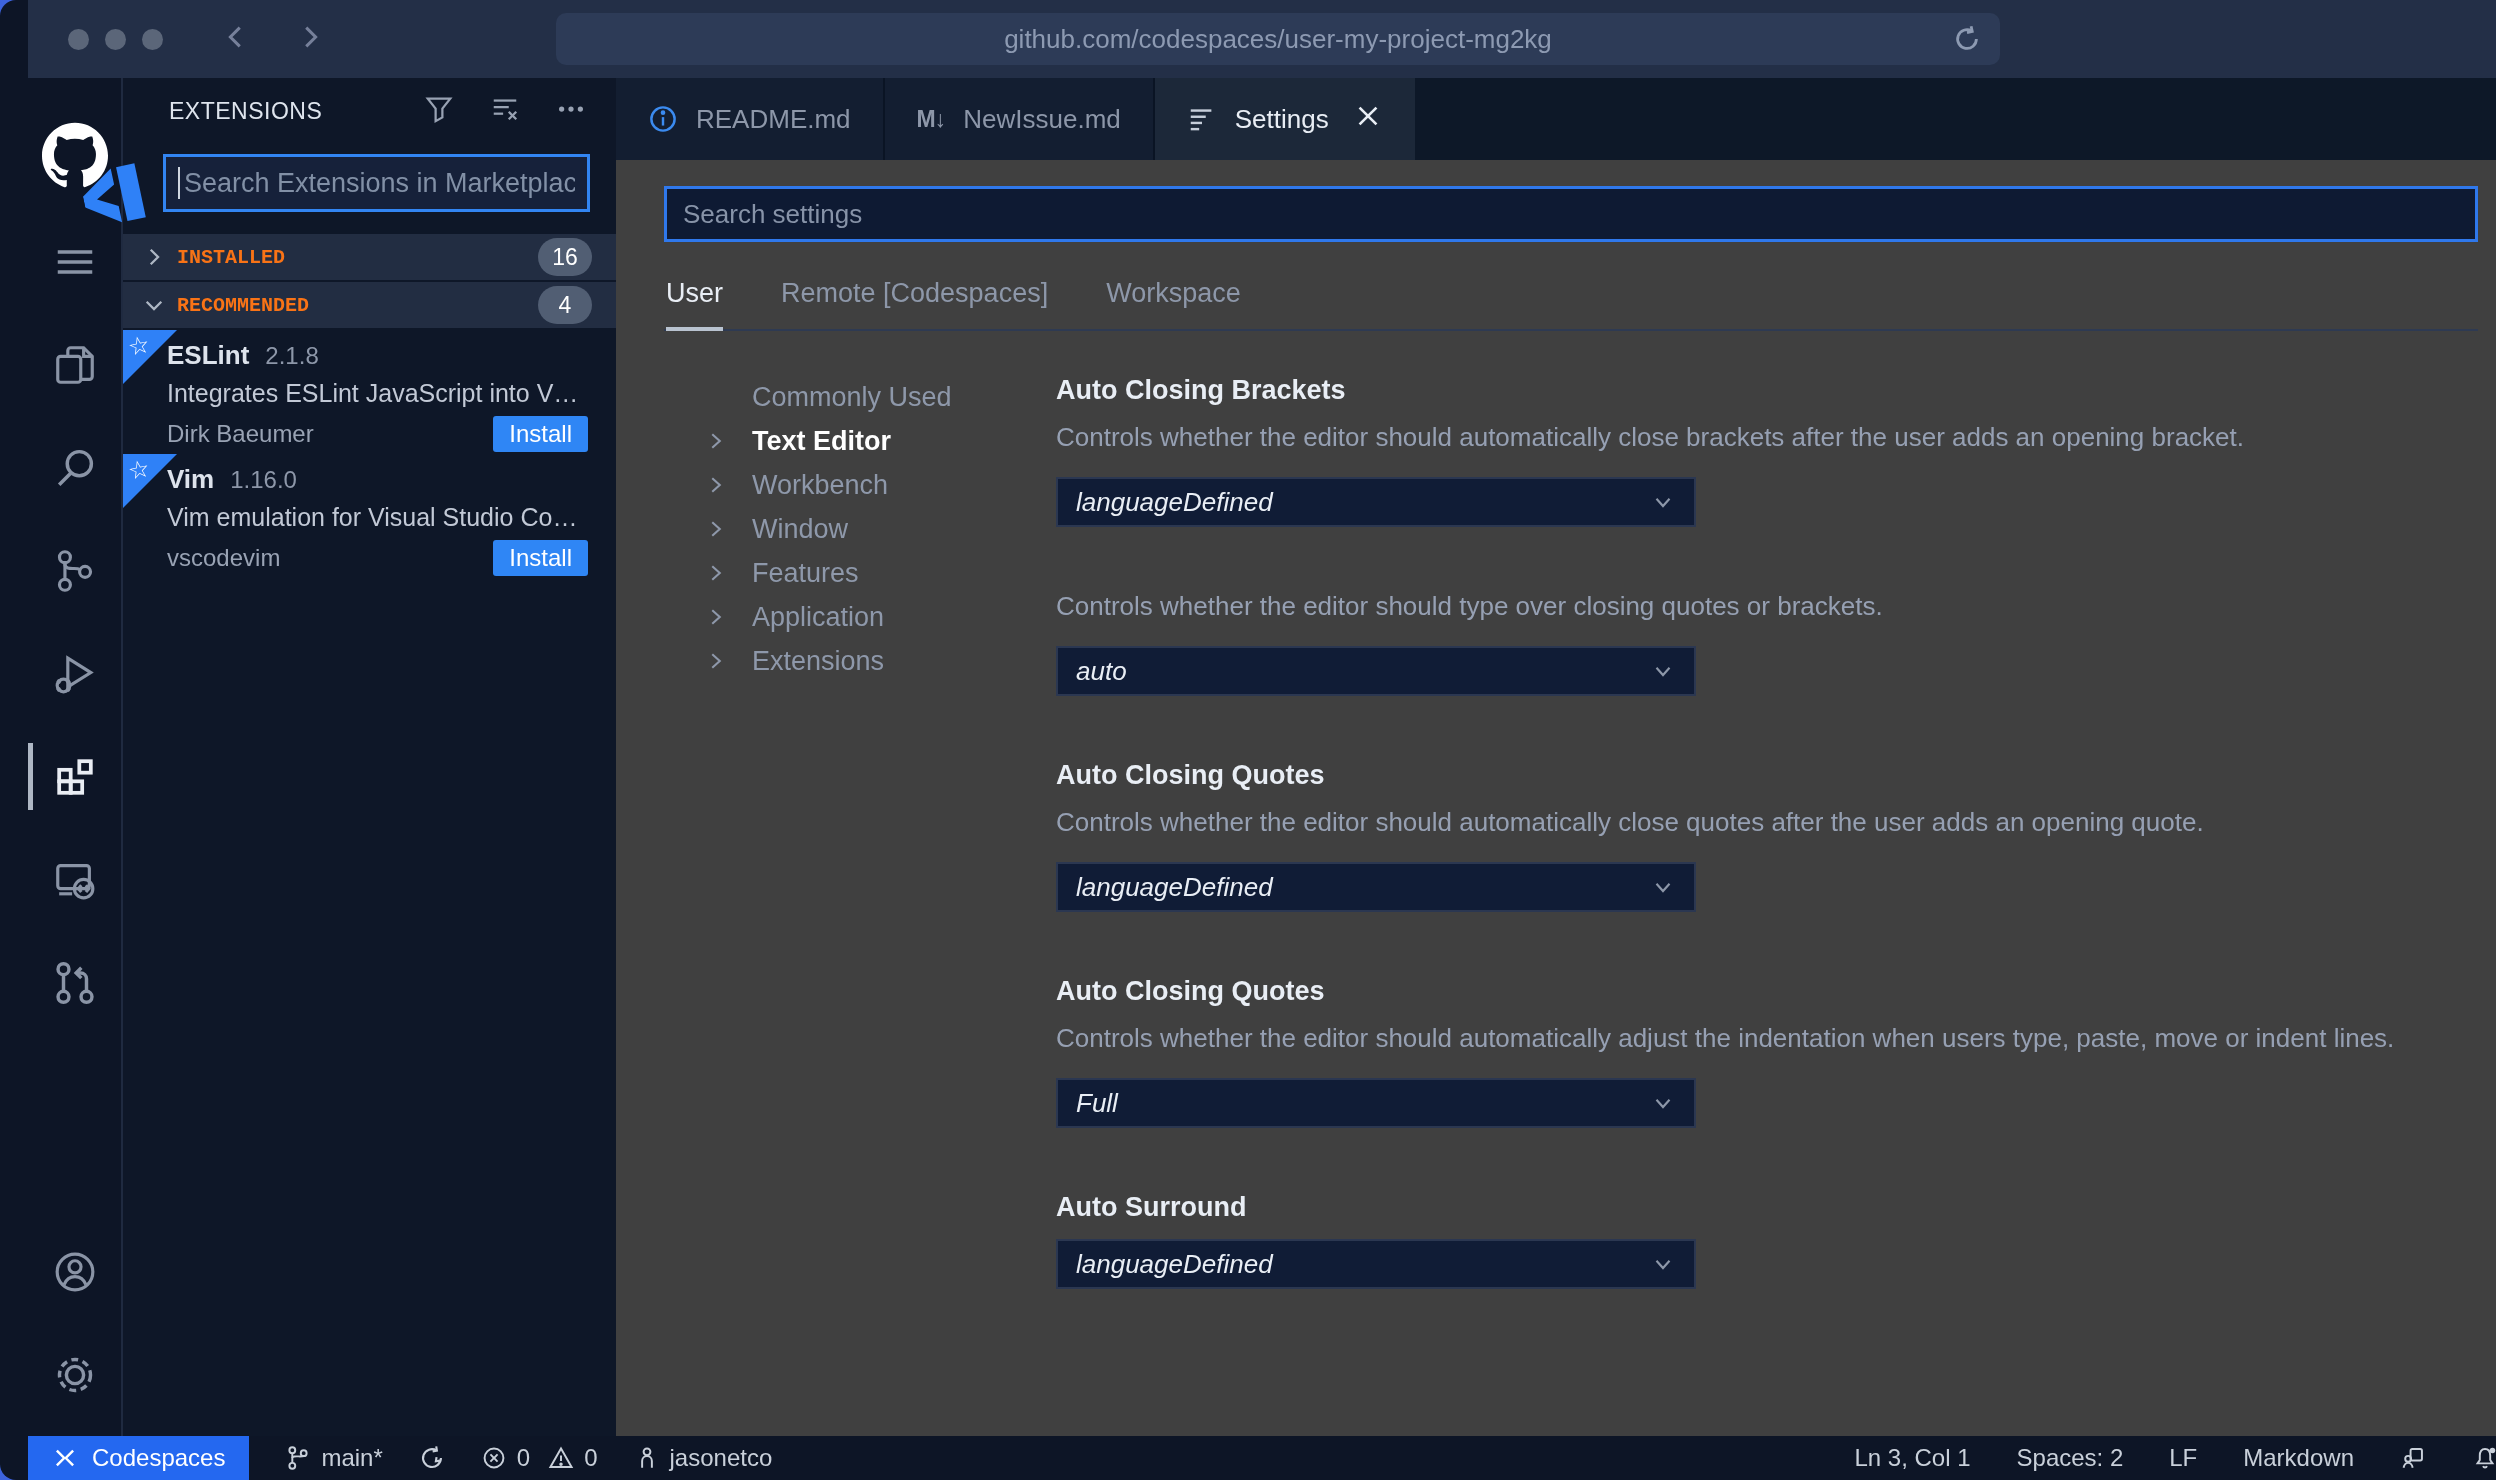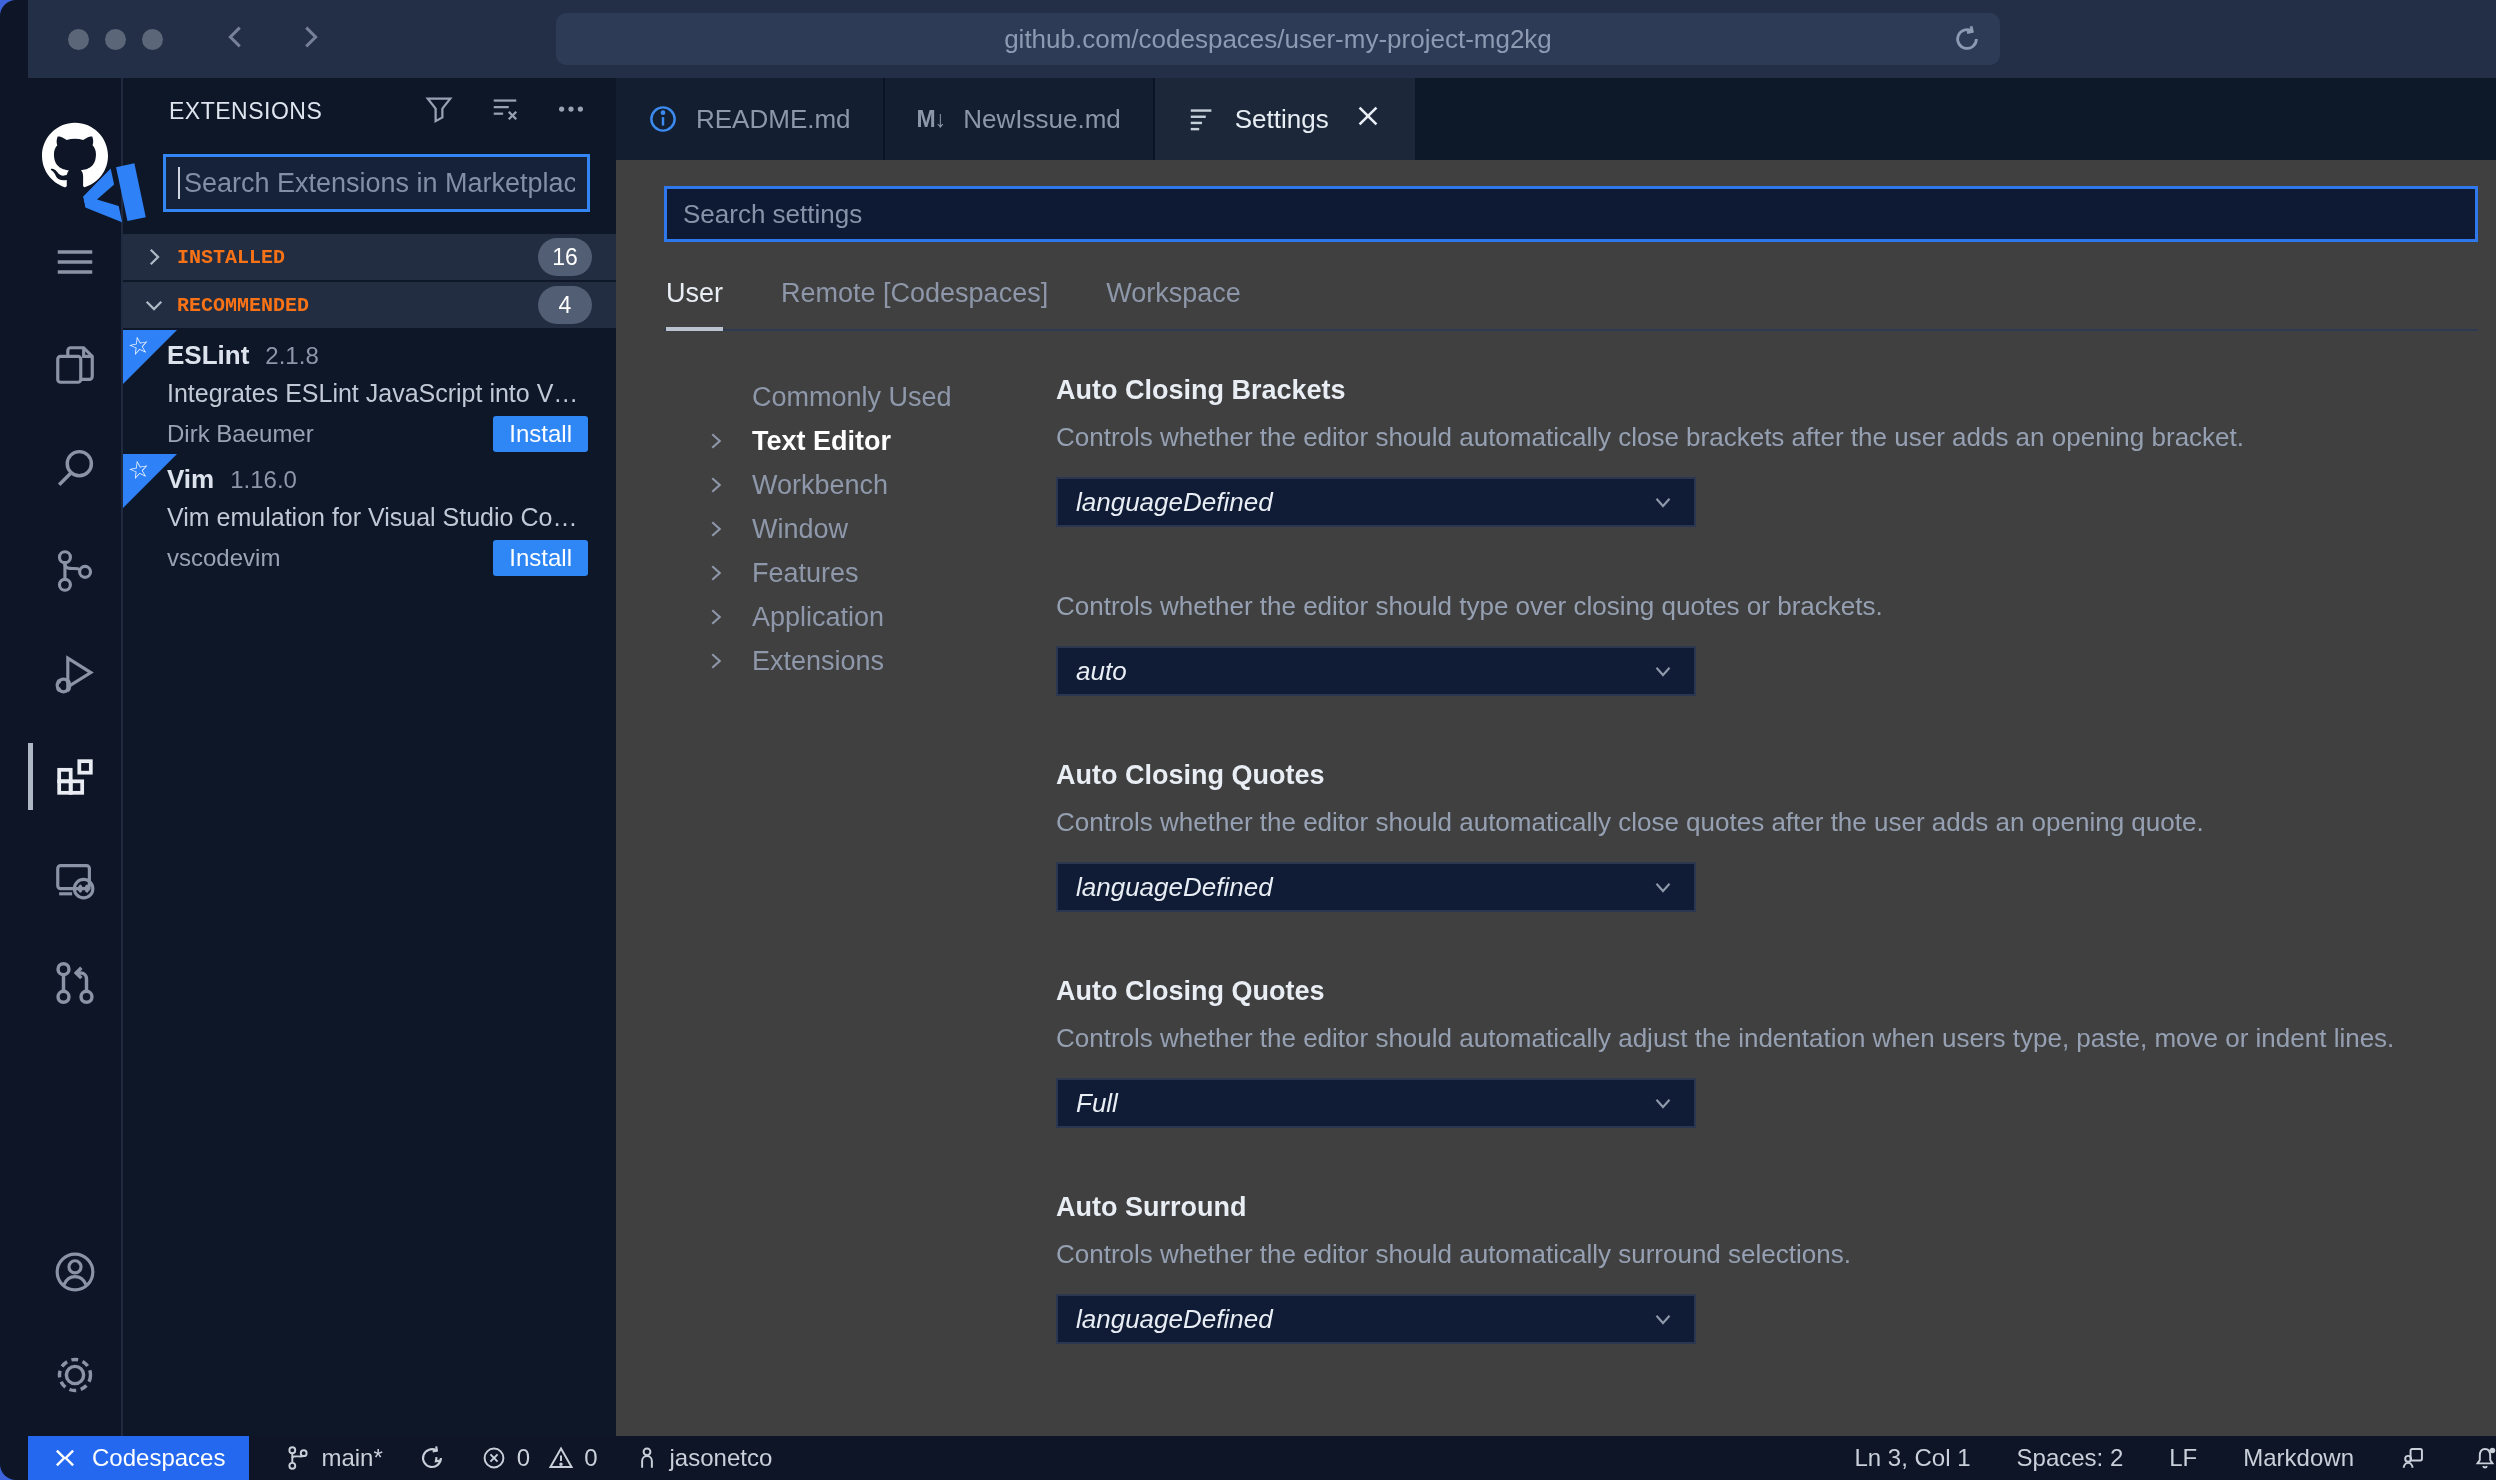--- a/index.html
+++ b/index.html
@@ -422,21 +422,20 @@
               <div class="select">
                 <span>Full</span>
                 <svg viewBox="0 0 16 16" fill="none" stroke="currentColor" stroke-width="1.3">
                     <polyline points="4,6 8,10.5 12,6"></polyline>
                   </svg>
               </div>
             </div>
 
             <div class="entry">
               <div class="entry-title">Auto Surround</div>
-              <div class="entry-desc">Controls whether the editor should automatically surround selections.</div>
               <div class="select">
                 <span>languageDefined</span>
                 <svg viewBox="0 0 16 16" fill="none" stroke="currentColor" stroke-width="1.3">
                     <polyline points="4,6 8,10.5 12,6"></polyline>
                   </svg>
               </div>
             </div>
 
           </div>
         </div>

